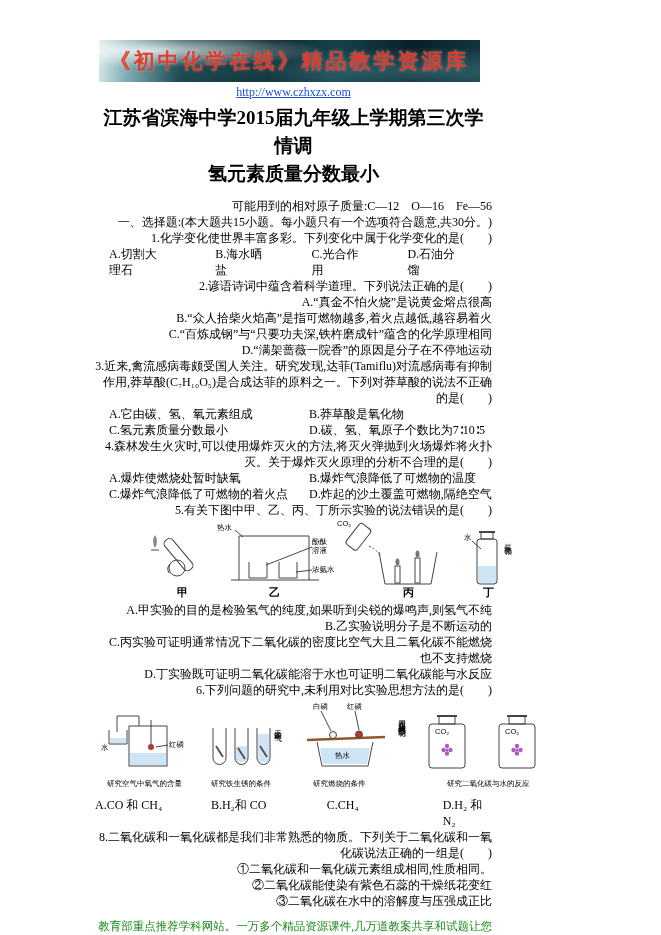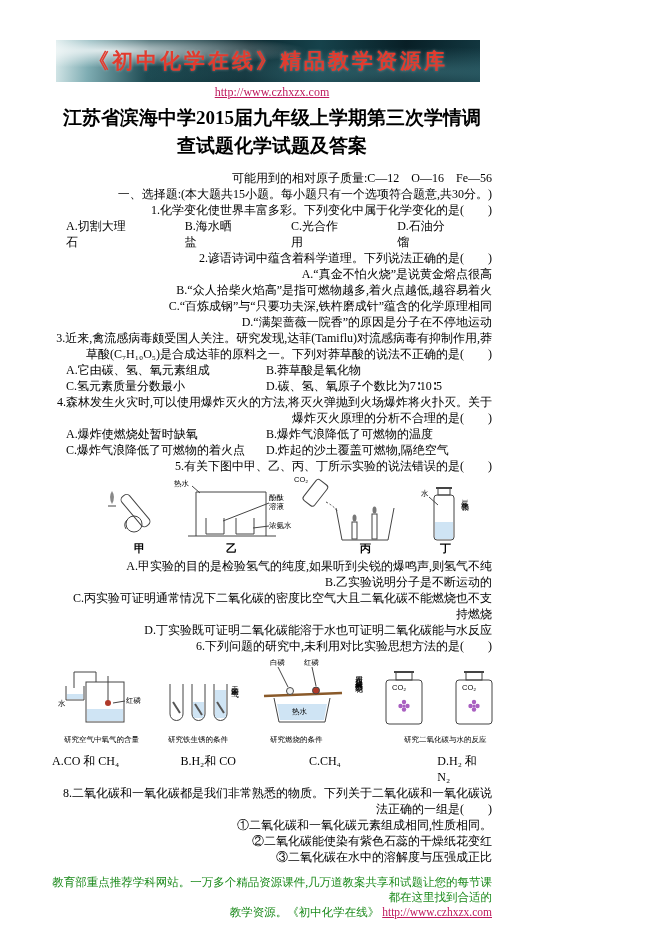--- a/index.html
+++ b/index.html
@@ -1,27 +1,27 @@
 <!DOCTYPE html>
 <html><head>
 <meta charset="utf-8">
 <style>
   html,body{margin:0;padding:0;background:#fff;}
   .page{width:578px;height:935px;background:#fff;box-sizing:border-box;
-        padding:40px 86px 0 52px;overflow:hidden;color:#000;
+        padding:40px 86px 0 95px;overflow:hidden;color:#000;
         font-family:"Liberation Serif","DejaVu Serif",serif;font-size:12px;line-height:16px;}
   .banner{height:42px;margin:0 12px 2px 4px;display:flex;align-items:center;justify-content:center;
     background:
       radial-gradient(ellipse at 12% 25%, rgba(255,255,255,.78), rgba(255,255,255,0) 38%),
       radial-gradient(ellipse at 85% 75%, rgba(70,130,140,.55), rgba(0,0,0,0) 55%),
       linear-gradient(95deg,#d8e9ea 0%,#7fadb3 8%,#1d4a52 22%,#0c2930 45%,#16424b 62%,#081f26 82%,#123740 100%);}
   .banner-text{color:#e23b2e;font-weight:bold;font-size:21px;letter-spacing:3px;
                text-shadow:0 0 3px rgba(255,255,255,.35);}
   .url-line{text-align:center;height:16px;font-size:12px;}
-  a.blue{color:#be185d;text-decoration:underline;cursor:pointer;}
+  a.blue{color:#1d4ed8;text-decoration:underline;cursor:pointer;}
   .title{margin:4px 0 10px;text-align:center;font-size:19px;font-weight:bold;line-height:28px;}
   p{margin:0;text-align:right;}
   .line{white-space:pre-wrap;}
   .indent{margin-left:14px;}
   .opts-inline{display:flex;margin-left:14px;gap:12px;}
   .opts-q1 span{margin-right:36px;}
   .grid2{display:grid;grid-template-columns:200px auto;margin-left:14px;}
   .opts-q7{display:flex;}
   .opts-q7 span{width:130px;}
   .opts-q7 span:last-child{width:auto;}
@@ -47,21 +47,21 @@
 
   <div class="banner">
     <div class="banner-text">《初中化学在线》精品教学资源库</div>
   </div>
   <div class="url-line">
     <a class="blue">http://www.czhxzx.com</a>
   </div>
 
   <div class="title">
     <div>江苏省滨海中学2015届九年级上学期第三次学情调</div>
-    <div>查试题化学试题及答案</div>
+    <div>氢元素质量分数最小</div>
   </div>
 
   <p class="line">可能用到的相对原子质量:C—12　O—16　Fe—56</p>
   <p class="line">一、选择题:(本大题共15小题。每小题只有一个选项符合题意,共30分。)</p>
 
   <p class="line">1.化学变化使世界丰富多彩。下列变化中属于化学变化的是(　　)</p>
   <div class="opts-inline opts-q1">
     <span>A.切割大理石</span>
     <span>B.海水晒盐</span>
     <span>C.光合作用</span>

